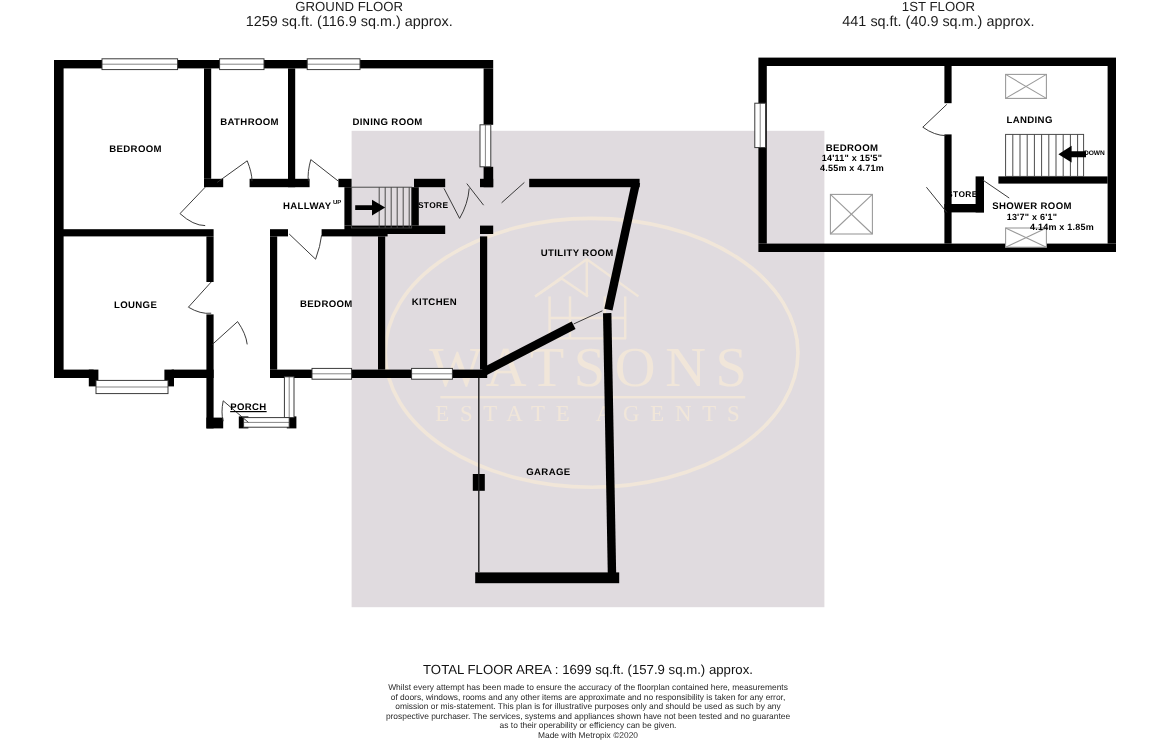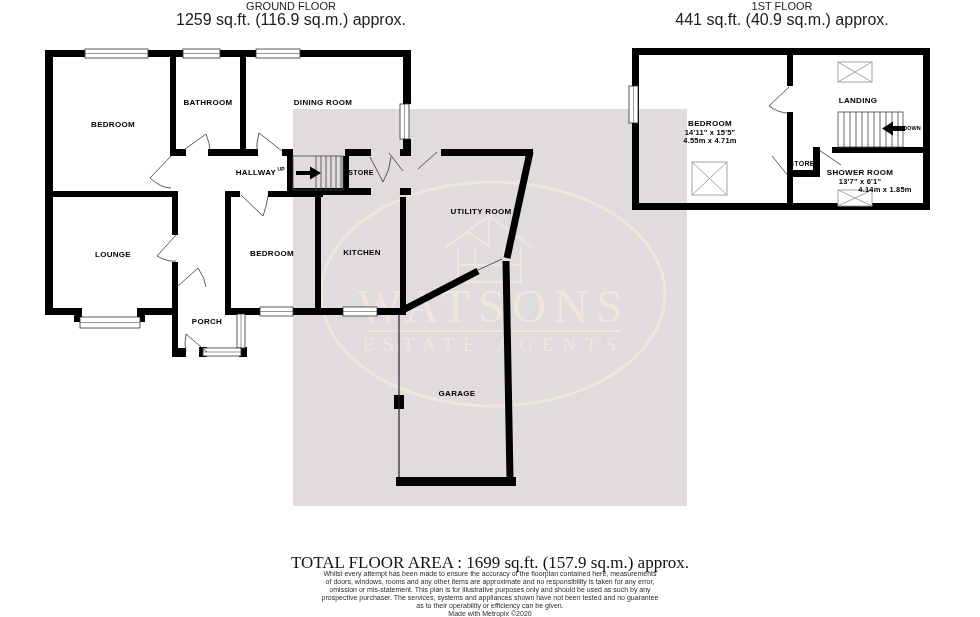--- a/index.html
+++ b/index.html
@@ -1,28 +1,28 @@
 <!DOCTYPE html>
 <html><head>
 <meta charset="utf-8">
 <style>
   html,body{margin:0;padding:0;background:#fff;}
   #page{position:relative;width:980px;height:617px;background:#ffffff;overflow:hidden;
         font-family:"Liberation Sans", sans-serif;}
   svg{position:absolute;left:0;top:0;}
   .hdr{position:absolute;transform:translateX(-50%);color:#1c1c1c;font-size:11px;white-space:nowrap;text-align:left;}
-  .hdr2{position:absolute;transform:translateX(-50%);color:#1c1c1c;font-size:16px;white-space:nowrap;text-align:left;}
+  .hdr2{position:absolute;transform:translateX(-50%);color:#1c1c1c;font-size:12px;white-space:nowrap;text-align:left;}
   .rl{position:absolute;transform:translate(-50%,-50%);font-weight:bold;font-size:8px;
       letter-spacing:.3px;color:#000;white-space:nowrap;}
   .dim{position:absolute;transform:translate(-50%,-50%);font-weight:bold;font-size:7.5px;
       letter-spacing:.2px;color:#000;white-space:nowrap;}
   .sm{font-size:7px;}
   .xs{font-size:5.5px;letter-spacing:0;}
   .up{font-size:5px;letter-spacing:0;}
-  .ft-total{position:absolute;transform:translateX(-50%);font-size:17px;color:#111;white-space:nowrap;font-family:Liberation Serif, serif;}
+  .ft-total{position:absolute;transform:translateX(-50%);font-size:11px;color:#111;white-space:nowrap;}
   .ft-line{position:absolute;transform:translateX(-50%);font-size:7px;color:#2a2a2a;white-space:nowrap;}
   .wm-name{font-family:"Liberation Serif", serif;font-size:47px;letter-spacing:8px;}
   .wm-tag{font-family:"Liberation Serif", serif;font-size:19px;letter-spacing:9px;}
 </style>
 </head>
 <body>
 
 <div id="page">
 
 <svg width="980" height="617" viewBox="0 0 980 617">
@@ -195,21 +195,21 @@
   <div class="hdr" style="left:782px;top:0px;">1ST FLOOR</div>
   <div class="hdr2" style="left:782px;top:11px;">441 sq.ft. (40.9 sq.m.) approx.</div>
 
   <div class="rl" style="left:113px;top:124px;">BEDROOM</div>
   <div class="rl" style="left:208px;top:102px;">BATHROOM</div>
   <div class="rl" style="left:323px;top:102px;">DINING ROOM</div>
   <div class="rl" style="left:256px;top:172px;">HALLWAY</div>
   <div class="rl up" style="left:281px;top:169px;">UP</div>
   <div class="rl sm" style="left:361px;top:172px;">STORE</div>
   <div class="rl" style="left:113px;top:254px;">LOUNGE</div>
-  <div class="rl" style="left:207px;top:321px;">PORCH</div>
+  <div class="rl" style="left:207px;top:339px;text-decoration:underline;">PORCH</div>
   <div class="rl" style="left:272px;top:253px;">BEDROOM</div>
   <div class="rl" style="left:362px;top:252px;">KITCHEN</div>
   <div class="rl" style="left:461px;top:211px;padding-left:40px;">UTILITY ROOM</div>
   <div class="rl" style="left:457px;top:393px;">GARAGE</div>
 
   <div class="rl" style="left:710px;top:123px;">BEDROOM</div>
   <div class="dim" style="left:710px;top:132px;">14'11" x 15'5"</div>
   <div class="dim" style="left:710px;top:140px;">4.55m x 4.71m</div>
   <div class="rl" style="left:858px;top:100px;">LANDING</div>
   <div class="rl sm" style="left:802px;top:163px;">STORE</div>

